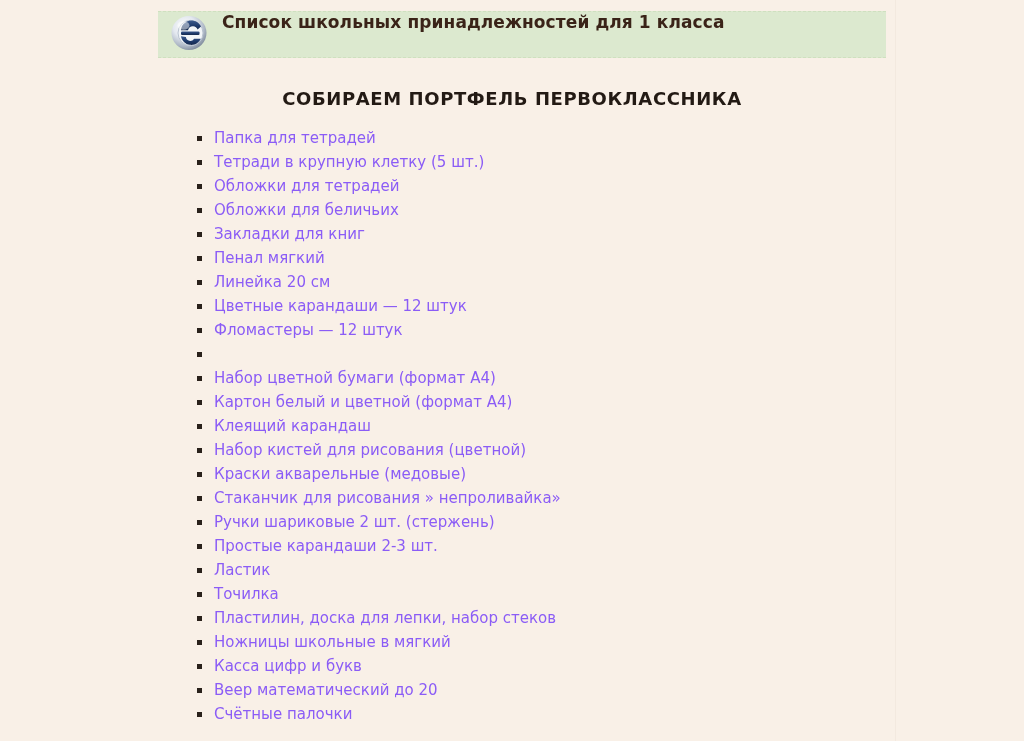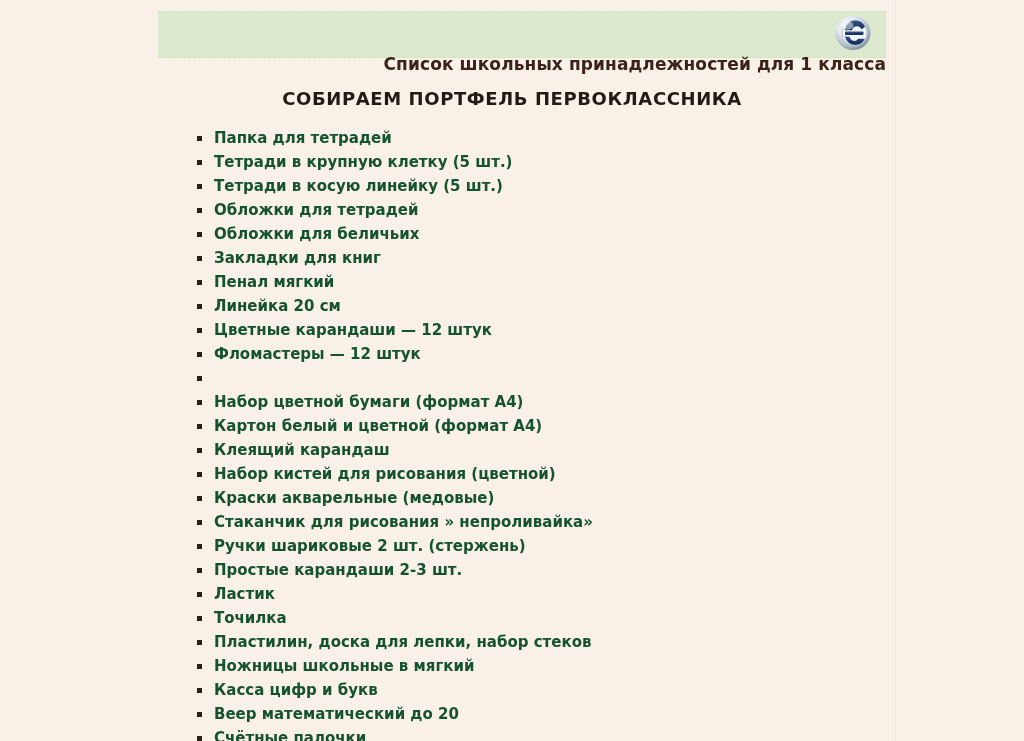--- a/index.html
+++ b/index.html
@@ -38,23 +38,22 @@
   .header-band {
     position: absolute;
     left: 158px;
     top: 11px;
     width: 728px;
     height: 47px;
     background: #dce9cf;
     border-top: 1px dashed #cfe0bf;
     border-bottom: 1px dashed #cfe0bf;
     display: flex;
-    align-items: flex-end;
+    align-items: flex-start;
     padding-left: 10px;
-    flex-direction: column;
   }
 
   .ie-icon {
     position: relative;
     flex: 0 0 auto;
     width: 42px;
     height: 42px;
     margin-right: 12px;
   }
   .ie-icon svg { display: block; width: 42px; height: 42px; }
@@ -89,22 +88,22 @@
     padding: 0;
     list-style: none;
   }
 
   .supply-item {
     position: relative;
     height: 24px;
     line-height: 24px;
     padding-left: 17px;
     font-size: 15px;
-    font-weight: bold;
-    color: #14532d;
+    font-weight: normal;
+    color: #8b5cf6;
     white-space: nowrap;
   }
 
   .supply-item .bullet {
     position: absolute;
     left: 0;
     top: 10px;
     width: 5px;
     height: 5px;
     background: #2a211b;
@@ -147,21 +146,20 @@
     </span>
 
     <span class="header-title">Список школьных принадлежностей для 1 класса</span>
   </div>
 
   <div class="main-heading">СОБИРАЕМ ПОРТФЕЛЬ ПЕРВОКЛАССНИКА</div>
 
   <ul class="supplies-list">
       <li class="supply-item"><span class="bullet"></span><span>Папка для тетрадей</span></li>
       <li class="supply-item"><span class="bullet"></span><span>Тетради в крупную клетку (5 шт.)</span></li>
-      <li class="supply-item"><span class="bullet"></span><span>Тетради в косую линейку (5 шт.)</span></li>
       <li class="supply-item"><span class="bullet"></span><span>Обложки для тетрадей</span></li>
       <li class="supply-item"><span class="bullet"></span><span>Обложки для беличьих</span></li>
       <li class="supply-item"><span class="bullet"></span><span>Закладки для книг</span></li>
       <li class="supply-item"><span class="bullet"></span><span>Пенал мягкий</span></li>
       <li class="supply-item"><span class="bullet"></span><span>Линейка 20 см</span></li>
       <li class="supply-item"><span class="bullet"></span><span>Цветные карандаши — 12 штук</span></li>
       <li class="supply-item"><span class="bullet"></span><span>Фломастеры — 12 штук</span></li>
       <li class="supply-item"><span class="bullet"></span></li>
       <li class="supply-item"><span class="bullet"></span><span>Набор цветной бумаги (формат А4)</span></li>
       <li class="supply-item"><span class="bullet"></span><span>Картон белый и цветной (формат А4)</span></li>

